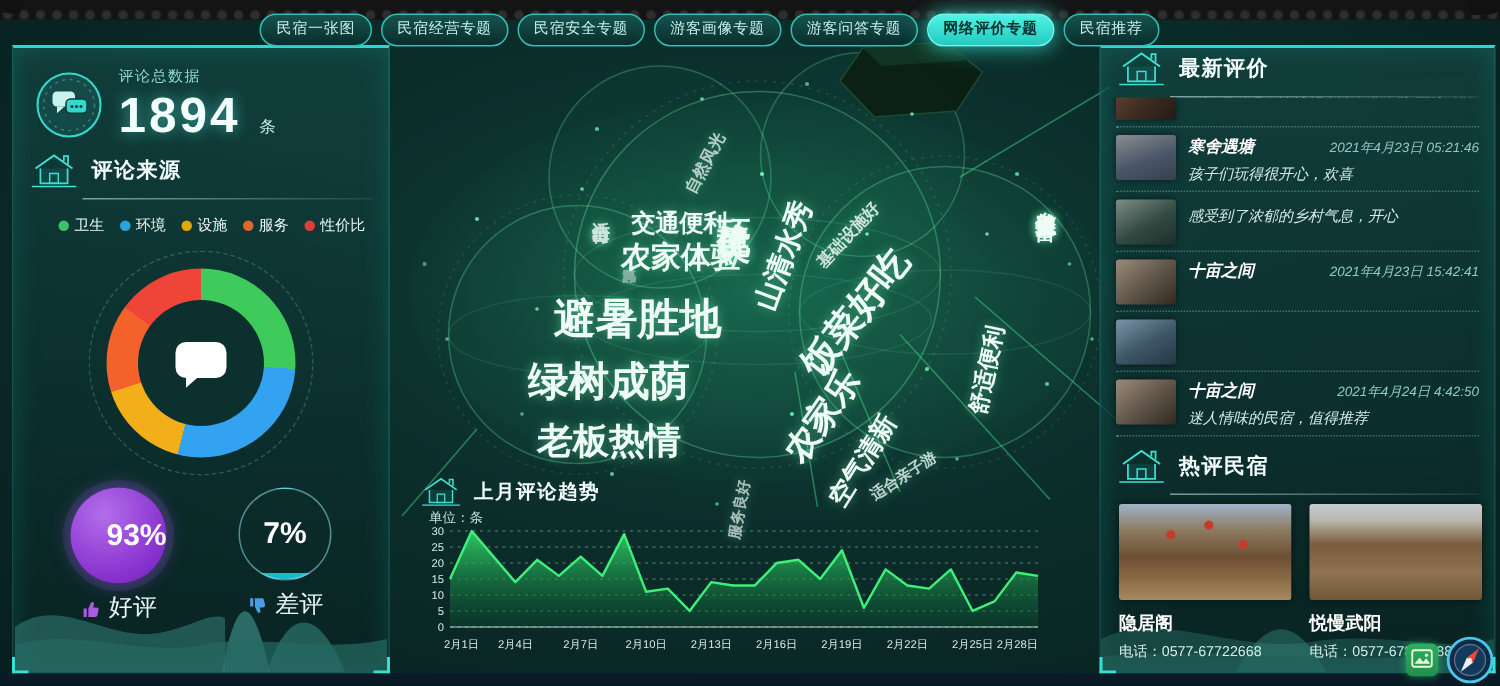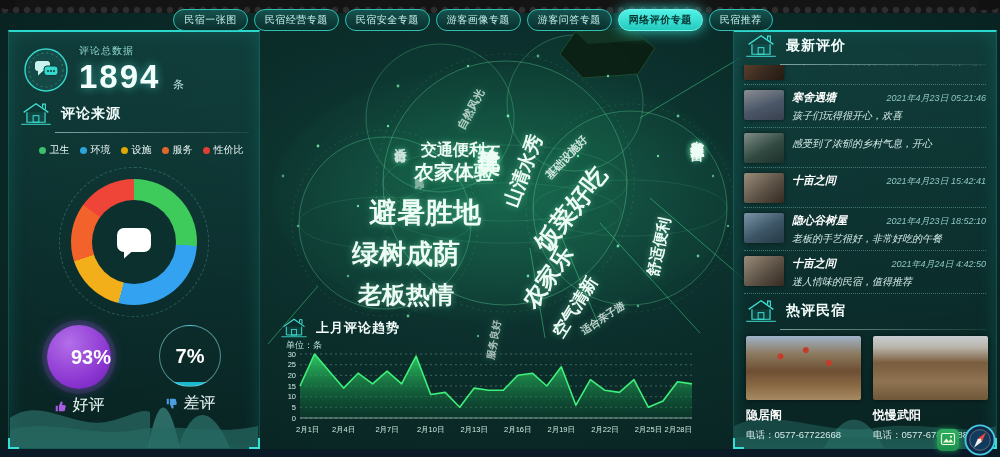--- a/index.html
+++ b/index.html
@@ -389,27 +389,20 @@
           <div class="thumb" style="background: linear-gradient(140deg, rgb(154, 140, 122), rgb(93, 82, 70) 55%, rgb(51, 41, 31));"></div>
           <div class="rbody">
             <div class="rtop">
               <span class="rname">十亩之间</span>
               <span class="rtime">2021年4月23日 15:42:41</span>
             </div>
           </div>
         </div>
         <div class="review">
           <div class="thumb" style="background: linear-gradient(150deg, rgb(122, 147, 166), rgb(60, 85, 102) 55%, rgb(38, 56, 68));"></div>
-          <div class="rbody">
-            <div class="rtop">
-              <span class="rname">隐心谷树屋</span>
-              <span class="rtime">2021年4月23日 18:52:10</span>
-            </div>
-            <div class="rcomment">老板的手艺很好，非常好吃的午餐</div>
-          </div>
         </div>
         <div class="review">
           <div class="thumb" style="background: linear-gradient(140deg, rgb(154, 140, 122), rgb(93, 82, 70) 55%, rgb(51, 41, 31));"></div>
           <div class="rbody">
             <div class="rtop">
               <span class="rname">十亩之间</span>
               <span class="rtime">2021年4月24日 4:42:50</span>
             </div>
             <div class="rcomment">迷人情味的民宿，值得推荐</div>
           </div>

